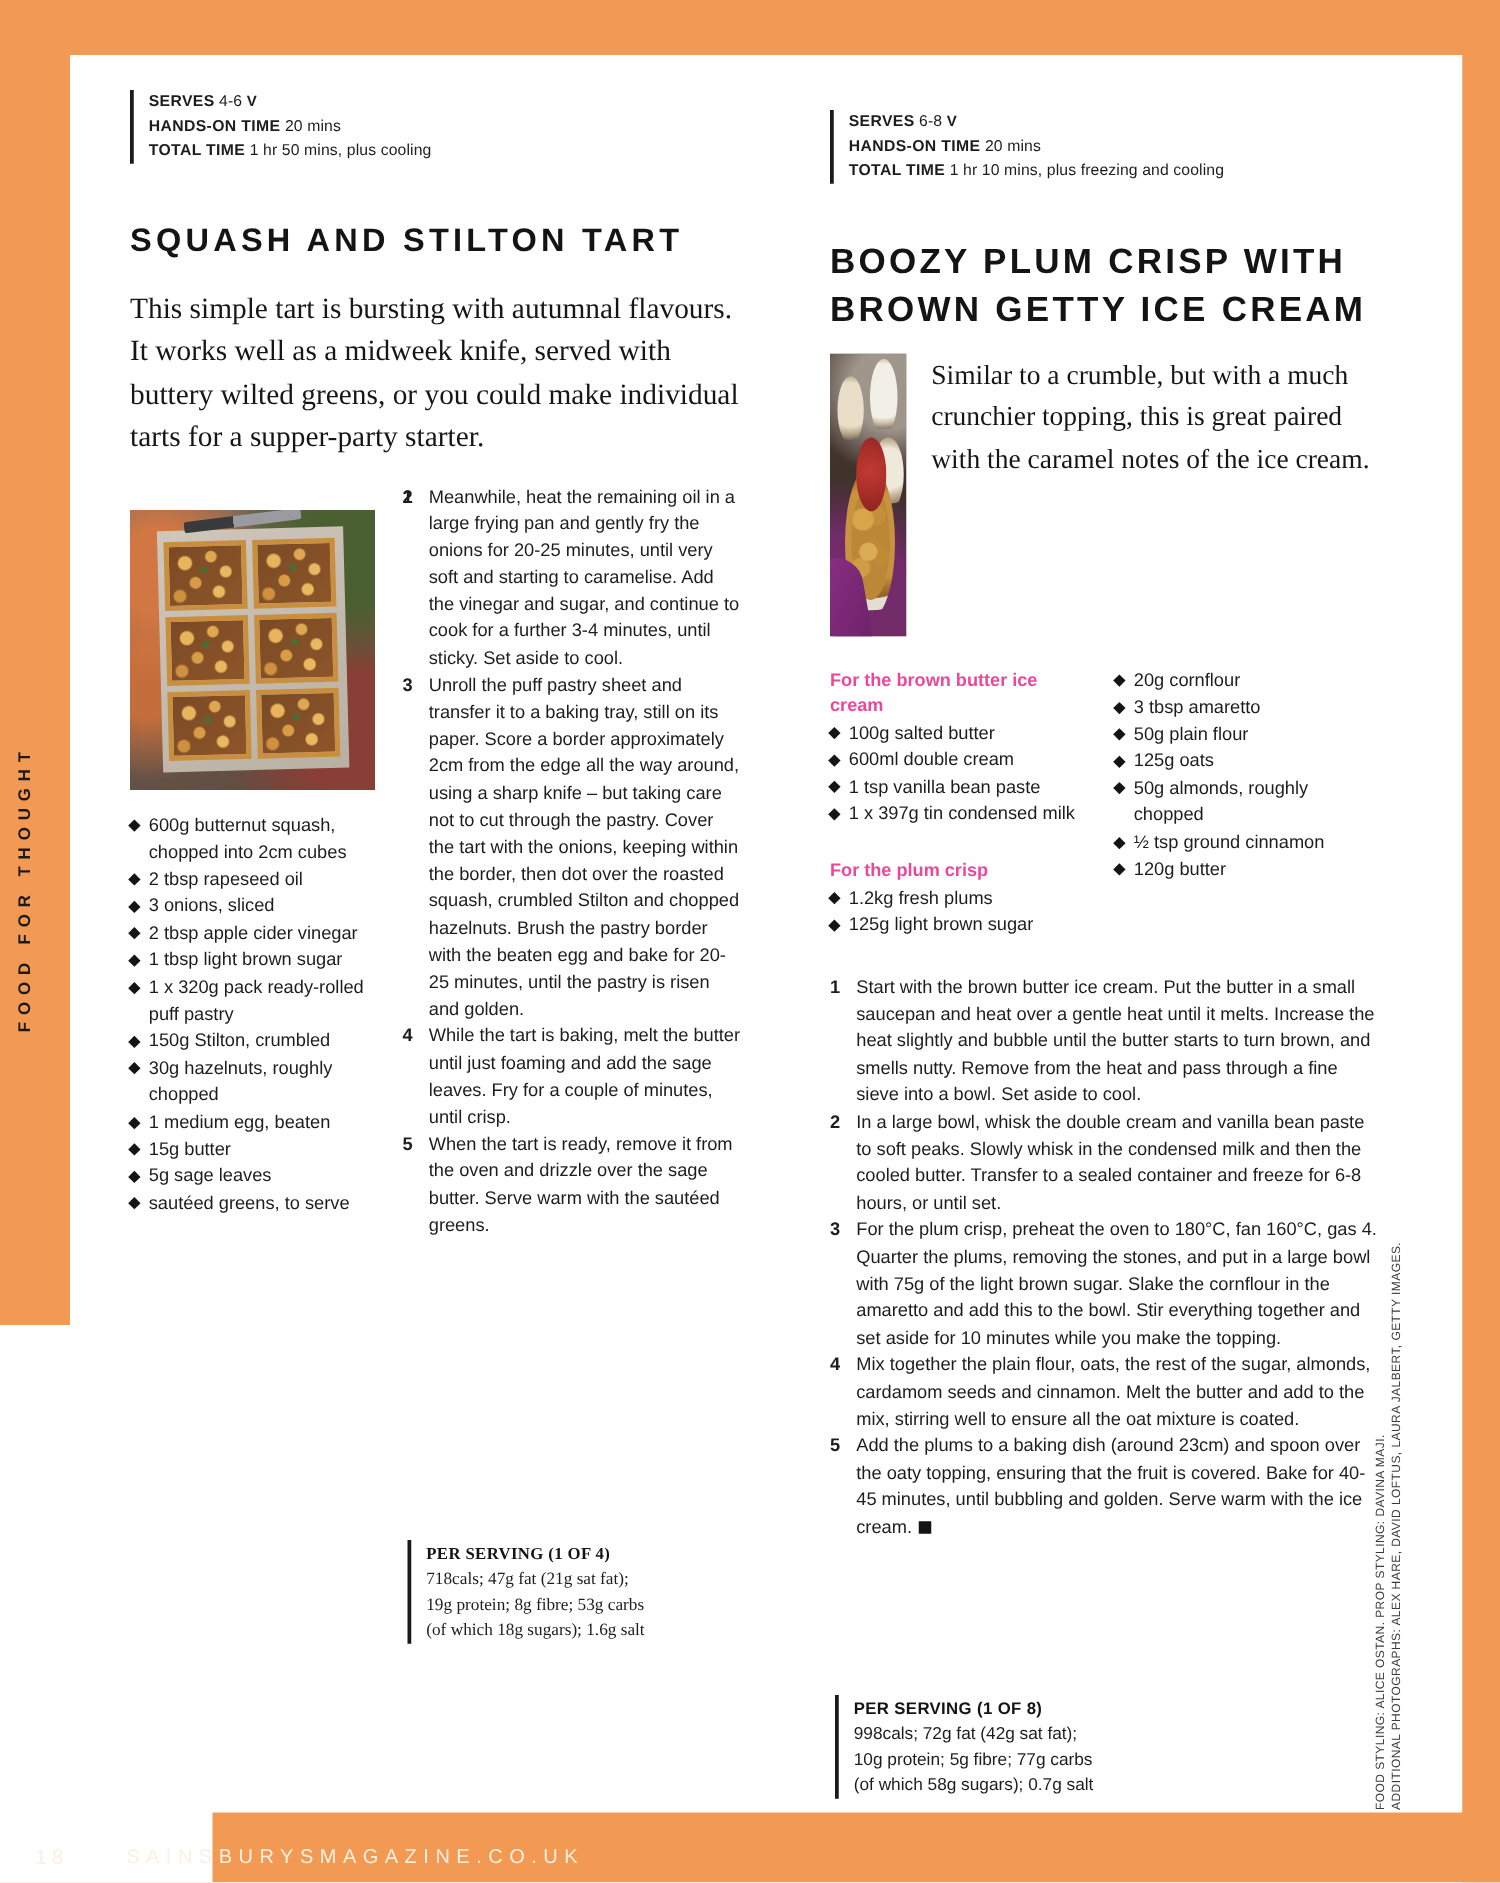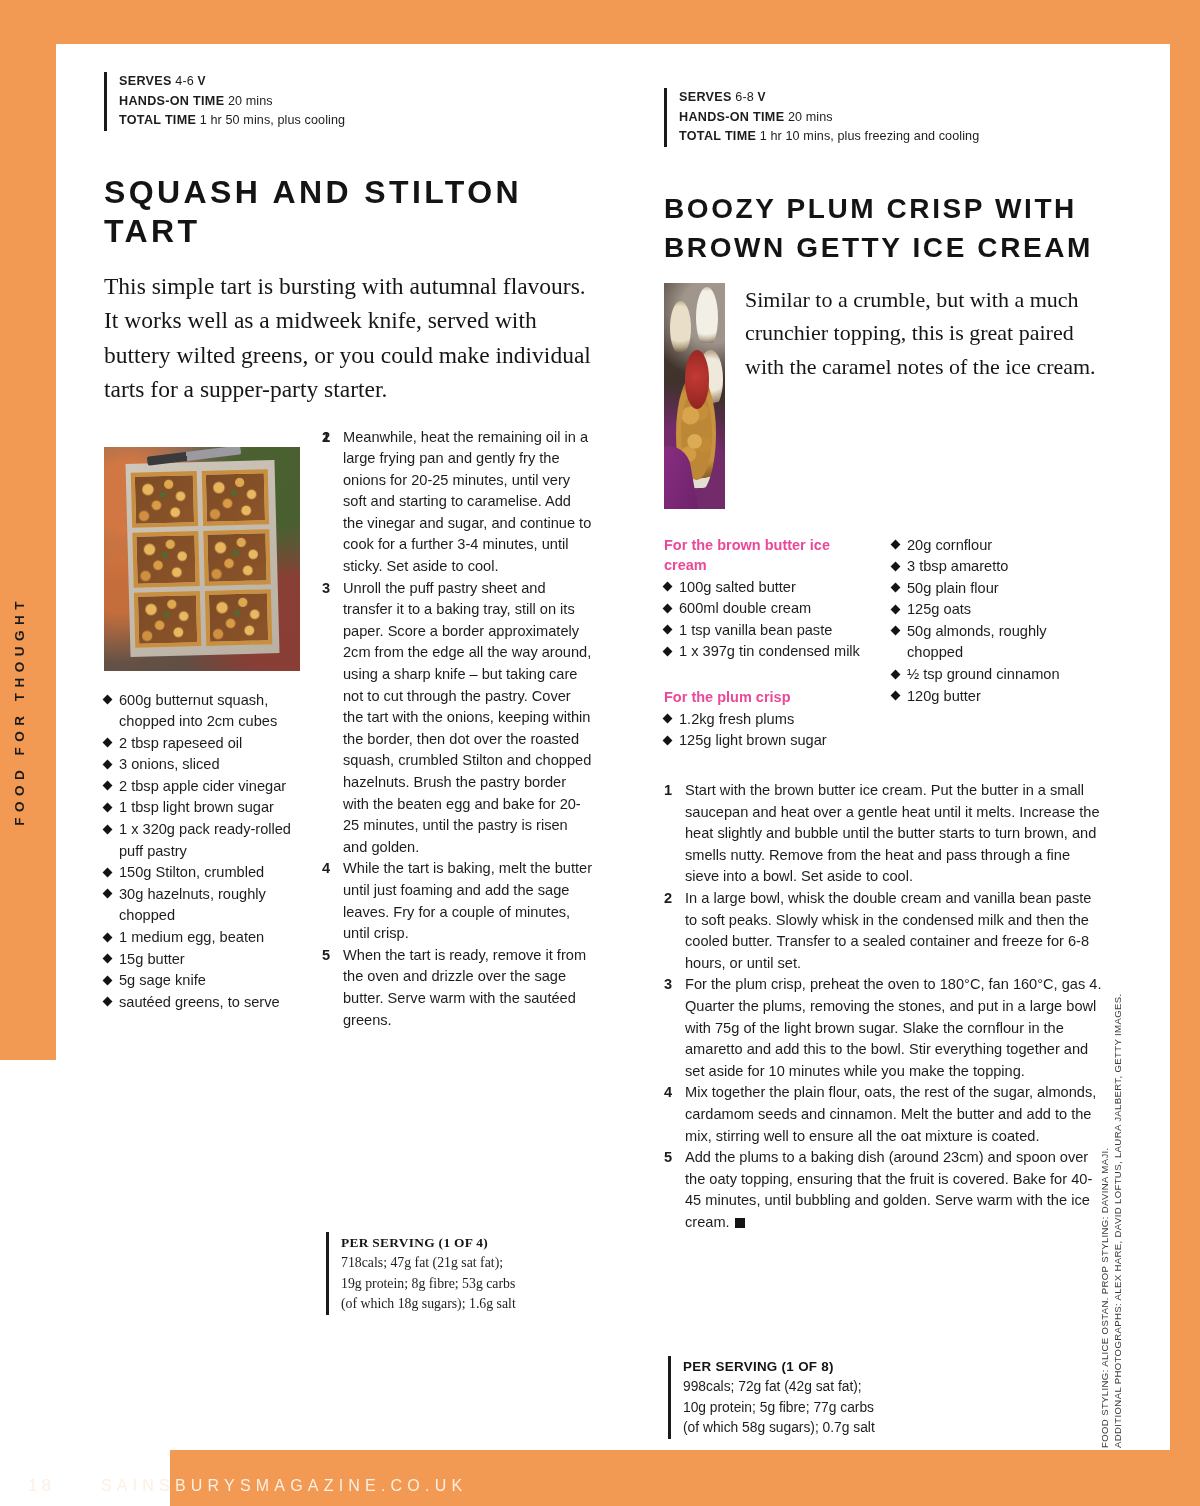--- a/index.html
+++ b/index.html
@@ -118,21 +118,21 @@
     line-height: 19.5px;
     color: #1d1d1d;
     letter-spacing: 0.1px;
     white-space: nowrap;
   }
   .meta .k { font-weight: 700; letter-spacing: 0.3px; }
   .meta .veg { font-weight: 700; font-size: 12px; }
 
   
   .recipe-title {
-    font-size: 32px;
+    font-size: 26px;
     font-weight: 700;
     letter-spacing: 3.4px;
     line-height: 39px;
     color: #141414;
     margin-top: 42px;
   }
   #title-right { font-size: 28px; letter-spacing: 2.6px; }
 
   
   .standfirst {
@@ -410,21 +410,21 @@
           <li><span class="dia"></span><span>600g butternut squash, chopped into 2cm cubes</span></li>
           <li><span class="dia"></span><span>2 tbsp rapeseed oil</span></li>
           <li><span class="dia"></span><span>3 onions, sliced</span></li>
           <li><span class="dia"></span><span>2 tbsp apple cider vinegar</span></li>
           <li><span class="dia"></span><span>1 tbsp light brown sugar</span></li>
           <li><span class="dia"></span><span>1 x 320g pack ready-rolled puff pastry</span></li>
           <li><span class="dia"></span><span>150g Stilton, crumbled</span></li>
           <li><span class="dia"></span><span>30g hazelnuts, roughly chopped</span></li>
           <li><span class="dia"></span><span>1 medium egg, beaten</span></li>
           <li><span class="dia"></span><span>15g butter</span></li>
-          <li><span class="dia"></span><span>5g sage knife</span></li>
+          <li><span class="dia"></span><span>5g sage leaves</span></li>
           <li><span class="dia"></span><span>sautéed greens, to serve</span></li>
         </ul>
     </div>
 
     <div style="flex:1 1 auto;">
       <ol class="method" id="method-left">
           <li><span class="num">1</span></li>
           <li><span class="num">2</span><span>Meanwhile, heat the remaining oil in a large frying pan and gently fry the onions for 20-25 minutes, until very soft and starting to caramelise. Add the vinegar and sugar, and continue to cook for a further 3-4 minutes, until sticky. Set aside to cool.</span></li>
           <li><span class="num">3</span><span>Unroll the puff pastry sheet and transfer it to a baking tray, still on its paper. Score a border approximately 2cm from the edge all the way around, using a sharp knife – but taking care not to cut through the pastry. Cover the tart with the onions, keeping within the border, then dot over the roasted squash, crumbled Stilton and chopped hazelnuts. Brush the pastry border with the beaten egg and bake for 20-25 minutes, until the pastry is risen and golden.</span></li>
           <li><span class="num">4</span><span>While the tart is baking, melt the butter until just foaming and add the sage leaves. Fry for a couple of minutes, until crisp.</span></li>

